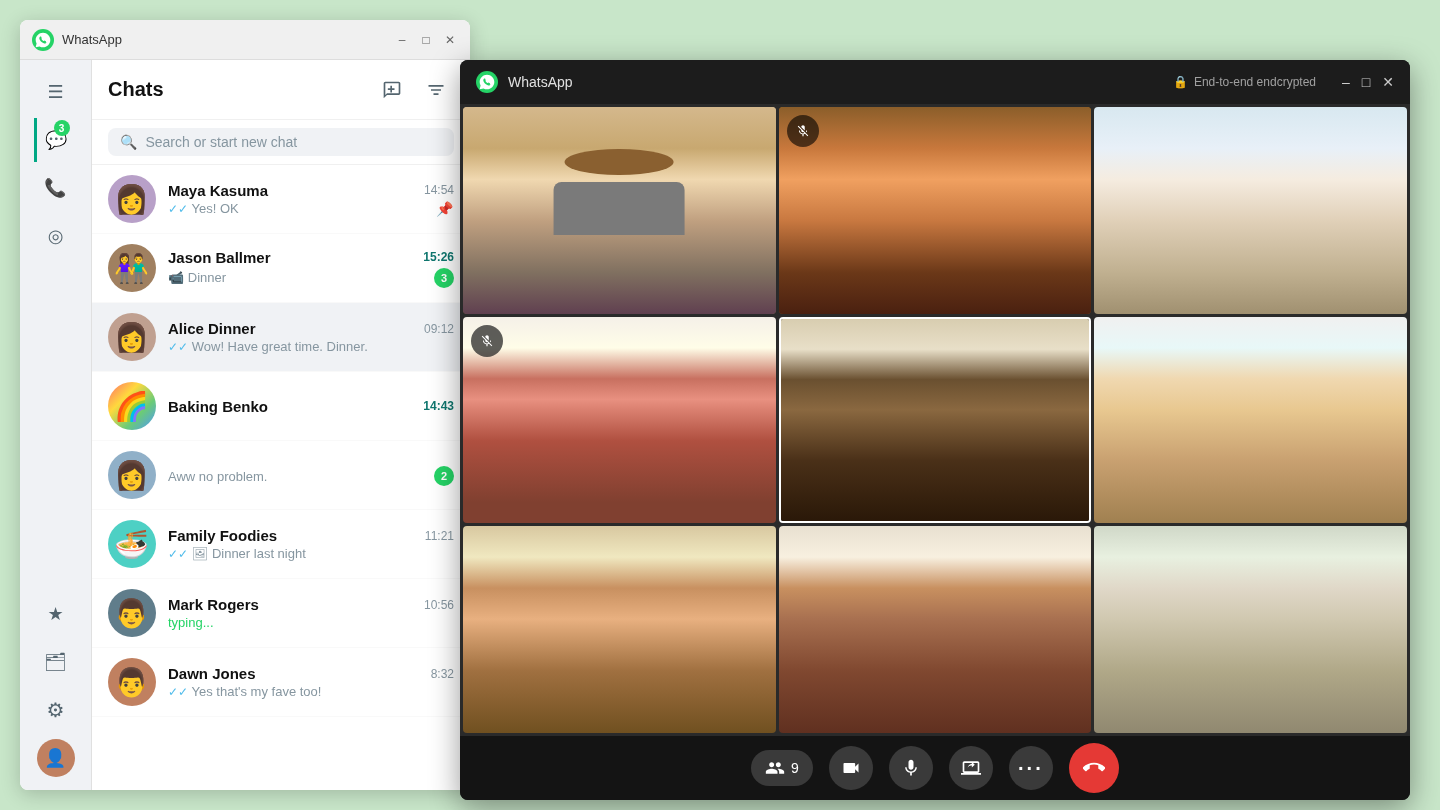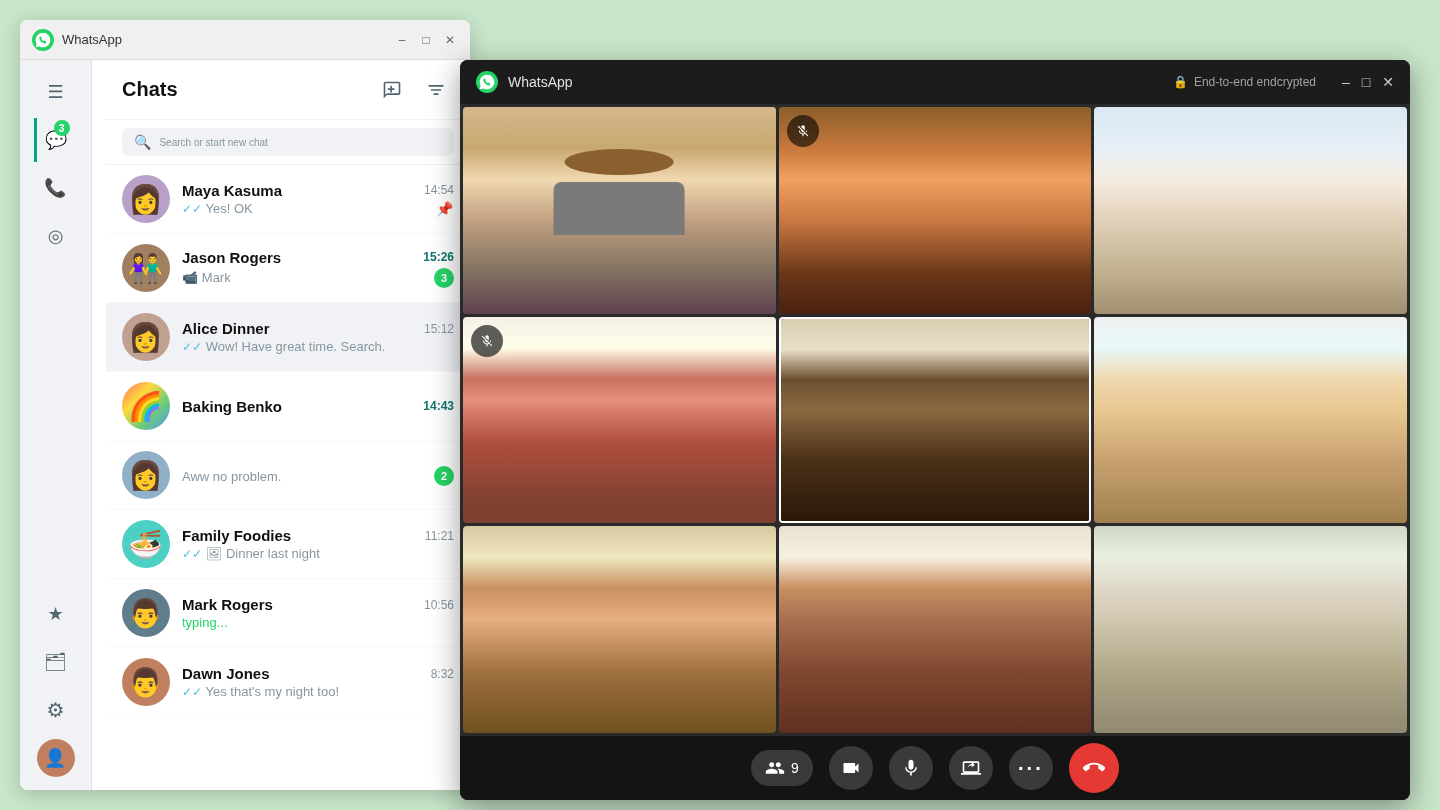--- a/index.html
+++ b/index.html
@@ -129,21 +129,20 @@
     }
 
     
     .chat-area {
       position: absolute;
       top: 40px;
       left: 72px;
       right: 0;
       bottom: 0;
       background: #fff;
-      padding-left: 14px;
     }
 
     .chats-header {
       height: 60px;
       display: flex;
       align-items: center;
       padding: 0 16px;
       gap: 12px;
       border-bottom: 1px solid #f0f0f0;
     }
@@ -178,21 +177,21 @@
       border-radius: 8px;
       display: flex;
       align-items: center;
       padding: 6px 12px;
       gap: 8px;
     }
     .search-input-wrap input {
       background: transparent;
       border: none;
       outline: none;
-      font-size: 10px;
+      font-size: 14px;
       color: #333;
       flex: 1;
     }
     .search-input-wrap input::placeholder { color: #8696a0; }
     .search-icon { color: #8696a0; font-size: 14px; }
 
     
     .chat-list {
       overflow-y: auto;
       height: calc(100% - 110px);
@@ -510,39 +509,39 @@
           </div>
         </div>
       </div>
 
       <div class="chat-item">
         <div class="chat-avatar" style="background:#a08060; font-size:28px; position:relative;">
           <span>👫</span>
         </div>
         <div class="chat-info">
           <div class="chat-name-row">
-            <span class="chat-name">Jason Rogers</span>
+            <span class="chat-name">Jason Ballmer</span>
             <span class="chat-time unread">15:26</span>
           </div>
           <div class="chat-preview-row">
-            <span class="chat-preview">📹 Mark</span>
+            <span class="chat-preview">📹 Dinner</span>
             <span class="unread-badge">3</span>
           </div>
         </div>
       </div>
 
       <div class="chat-item active">
         <div class="chat-avatar" style="background:#c0a090; font-size:28px;">👩</div>
         <div class="chat-info">
           <div class="chat-name-row">
             <span class="chat-name">Alice Dinner</span>
-            <span class="chat-time">15:12</span>
+            <span class="chat-time">09:12</span>
           </div>
           <div class="chat-preview-row">
-            <span class="chat-preview"><span style="color:#53bdeb; font-size:12px;">✓✓</span> <span>Wow! Have great time. Search.</span></span>
+            <span class="chat-preview"><span style="color:#53bdeb; font-size:12px;">✓✓</span> <span>Wow! Have great time. Dinner.</span></span>
           </div>
         </div>
       </div>
 
       <div class="chat-item">
         <div class="chat-avatar avatar-rainbow" style="font-size:28px;">🌈</div>
         <div class="chat-info">
           <div class="chat-name-row">
             <span class="chat-name">Baking Benko</span>
             <span class="chat-time unread">14:43</span>
@@ -587,21 +586,21 @@
       </div>
 
       <div class="chat-item">
         <div class="chat-avatar" style="background:#c08060; font-size:28px;">👨</div>
         <div class="chat-info">
           <div class="chat-name-row">
             <span class="chat-name">Dawn Jones</span>
             <span class="chat-time">8:32</span>
           </div>
           <div class="chat-preview-row">
-            <span class="chat-preview"><span style="color:#53bdeb; font-size:12px;">✓✓</span> <span>Yes that's my night too!</span></span>
+            <span class="chat-preview"><span style="color:#53bdeb; font-size:12px;">✓✓</span> <span>Yes that's my fave too!</span></span>
           </div>
         </div>
       </div>
 
     </div>
   </div>
 </div>
 
 <div class="video-window">
 

